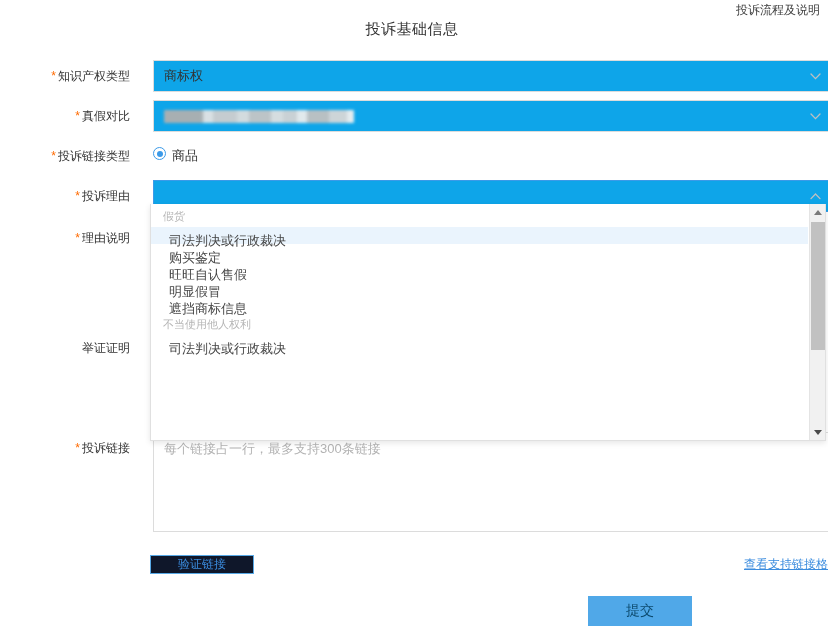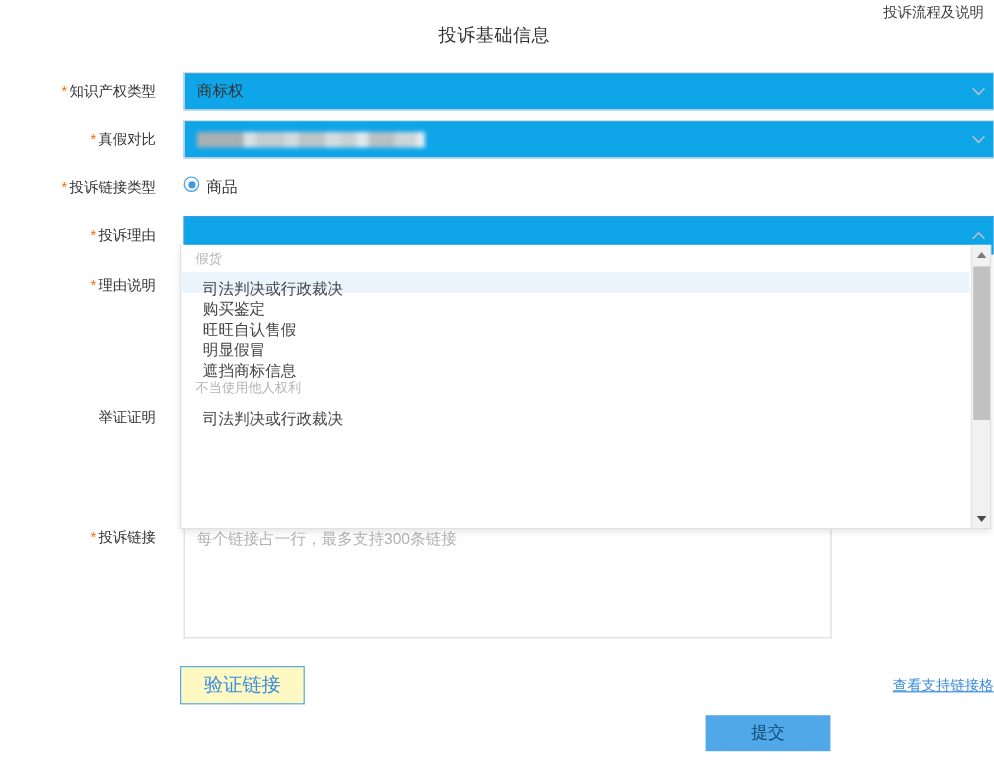--- a/index.html
+++ b/index.html
@@ -235,41 +235,41 @@
     left: 1px;
     top: 18px;
     width: 14px;
     height: 128px;
     background: #c1c1c1;
     cursor: pointer;
   }
 
   
   .textarea-box {
-    width: 540px;
+    width: 676px;
     height: 100px;
     border: 1px solid #dcdcdc;
     background: #ffffff;
     box-sizing: border-box;
     padding: 6px 10px;
     font-size: 13px;
     color: #b3b3b3;
     line-height: 20px;
     cursor: text;
     overflow: hidden;
   }
 
   
   .btn-outline {
     width: 104px;
-    height: 32px;
+    height: 19px;
     border: 1px solid #58a9e6;
-    background: #fef9c3;
+    background: #0f172a;
     color: #3b8cde;
-    font-size: 16px;
+    font-size: 12px;
     display: flex;
     align-items: center;
     justify-content: center;
     cursor: pointer;
     box-sizing: border-box;
     font-family: inherit;
   }
   .btn-primary {
     width: 104px;
     height: 30px;

